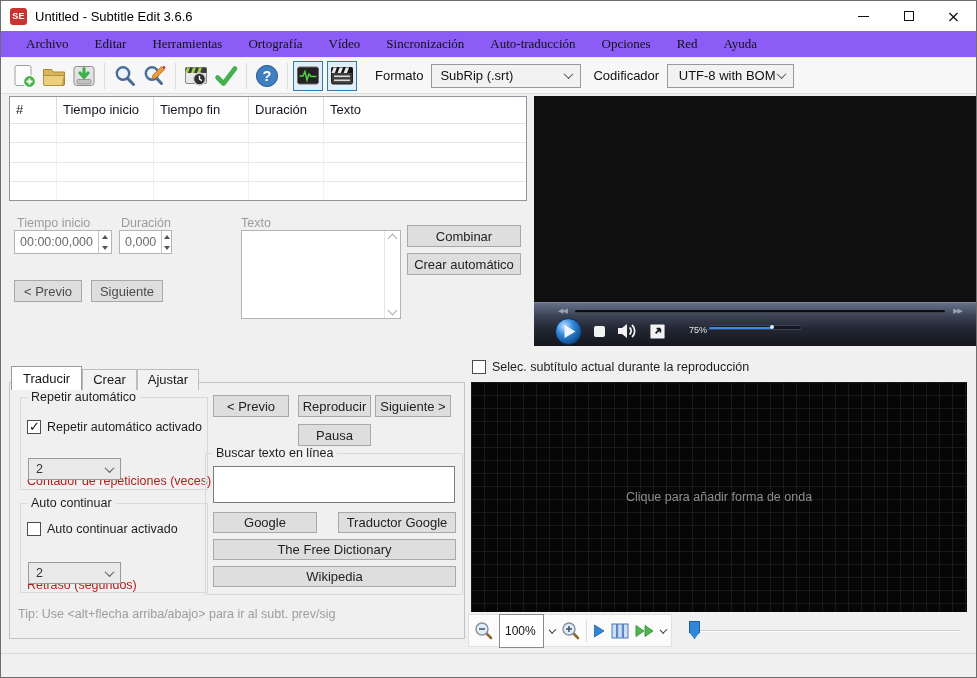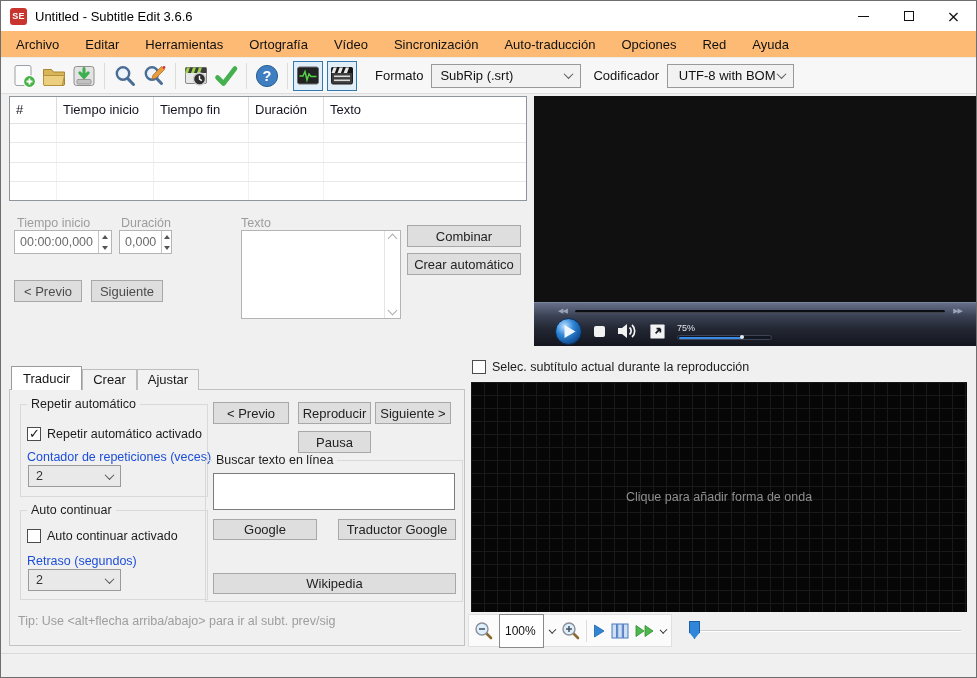--- a/index.html
+++ b/index.html
@@ -15,22 +15,22 @@
               color:#fff; font-size:9px; font-weight:bold; display:flex; align-items:center;
               justify-content:center; letter-spacing:.3px; }
   .title-text { margin-left:8px; font-size:13px; color:#000; }
   .win-controls { margin-left:auto; display:flex; height:100%; }
   .wc { width:45px; height:100%; display:flex; align-items:center; justify-content:center; }
   .wc-min i { display:block; width:11px; border-top:1px solid #111; }
   .wc-max i { display:block; width:10px; height:10px; border:1px solid #111; }
   .wc-close { font-size:16px; color:#111; font-family:"DejaVu Sans",sans-serif; }
 
   
-  .menubar { position:absolute; left:0; top:30px; width:100%; height:26px; background:#fdba74;
-             display:flex; align-items:center; padding-left:2px; }
+  .menubar { position:absolute; left:0; top:30px; width:100%; height:26px; background:#8b5cf6;
+             display:flex; align-items:center; padding-left:12px;font-family:Liberation Serif, serif; }
   .menu-item { padding:4px 13px; font-size:13px; color:#111; }
 
   
   .toolbar { position:absolute; left:0; top:56px; width:100%; height:37px; background:#f7f7f7;
              border-top:1px solid #ececec; border-bottom:1px solid #dedede;
              display:flex; align-items:center; padding-left:8px; }
   .tbtn { width:30px; height:30px; display:flex; align-items:center; justify-content:center; }
   .tsep { width:1px; height:26px; background:#dcdcdc; margin:0 5px; }
   .toggle-on { border:1px solid #3279b0; background:#e2eef8; width:30px; height:30px;
                display:flex; align-items:center; justify-content:center; margin-right:4px; }
@@ -81,45 +81,45 @@
   
   .videoarea { position:absolute; left:533px; top:2px; width:442px; height:250px; background:#101010;
                display:flex; flex-direction:column; justify-content:flex-end; }
   .vctrl { height:44px; background:linear-gradient(180deg,#66708a 0%,#3b4254 30%,#232733 60%,#13161e 100%);
            border-top:1px solid #7d869c; display:flex; flex-direction:column; }
   .seekrow { height:13px; display:flex; align-items:center; padding:3px 14px 0 24px; gap:8px; }
   .seek-arrows { font-size:7px; color:#9aa3b8; letter-spacing:-1px; font-family:"DejaVu Sans",sans-serif; }
   .seektrack { flex:1; height:3px; background:#0c0e14; border-bottom:1px solid rgba(255,255,255,.22);
                border-radius:2px; }
   .btnrow { flex:1; display:flex; align-items:center; padding-left:20px; gap:11px; }
-  .vol { display:flex; flex-direction:column; margin-left:0; }
+  .vol { display:flex; flex-direction:row; margin-left:12px; }
   .vol-label { font-size:9px; color:#e3e7ef; margin-bottom:2px; }
   .voltrack { width:95px; height:5px; background:#121722; border:1px solid #3c4354; border-radius:3px;
               position:relative; }
   .volfill { position:absolute; left:1px; top:1px; height:2px; width:62px; background:#3a8ce8; border-radius:2px; }
   .voldot { position:absolute; left:62px; top:-1px; width:4px; height:4px; background:#e8edf5; border-radius:50%; }
 
   
   .tabs { position:absolute; left:10px; top:272px; display:flex; align-items:flex-end; height:24px; z-index:3; }
   .tab { font-size:13px; color:#161616; }
   .tab.active { background:#fff; border:1px solid #9b9b9b; border-bottom:none; height:24px;
                 padding:4px 11px 0; }
   .tab.idle { background:#f2f2f2; border:1px solid #bdbdbd; border-bottom:none; height:21px;
               padding:2px 10px 0; }
-  .tabpanel { position:absolute; left:8px; top:295px; width:456px; height:257px;
+  .tabpanel { position:absolute; left:8px; top:288px; width:456px; height:257px;
               border:1px solid #c3c3c3; background:#f0f0f0; z-index:2; }
   .group { position:absolute; border:1px solid #d9d9d9; }
   .group-label { position:absolute; top:-8px; left:6px; background:#f0f0f0; padding:0 4px;
                  font-size:12.5px; color:#1c1c1c; white-space:nowrap; }
   .cbrow { position:absolute; display:flex; align-items:center; gap:6px; white-space:nowrap; }
   .cb { width:14px; height:14px; background:#fff; border:1px solid #4c4c4c; position:relative; flex:none; }
   .cb.checked::after { content:"✓"; position:absolute; left:1px; top:-2px; font-size:13px; color:#111;
                        font-family:"DejaVu Sans",sans-serif; }
   .cb-label { font-size:12.5px; color:#1c1c1c; }
-  .glabel { position:absolute; font-size:12.5px; color:#1d4ed8; white-space:nowrap; }
+  .glabel { position:absolute; font-size:12.5px; color:#b91c1c; white-space:nowrap;margin-top:31px; }
   .dd { position:absolute; width:93px; height:22px; background:#e9e9e9; border:1px solid #9a9a9a;
         display:flex; align-items:center; padding:0 7px; font-size:12.5px; color:#333; }
   .dd .flex { flex:1; }
   .tip { position:absolute; font-size:12.5px; color:#9d9d9d; white-space:nowrap; }
   .searchinput { position:absolute; background:#fff; border:1px solid #7c7c7c; }
 
   
   .wf-check { position:absolute; left:471px; top:266px; }
   .waveform { position:absolute; left:470px; top:288px; width:496px; height:230px; background:#060606;
               background-image:linear-gradient(#191919 1px, transparent 1px),
@@ -431,20 +431,21 @@
       <div class="btn" style="position:absolute; left:203px; top:12px; width:76px; height:22px;">&lt; Previo</div>
       <div class="btn" style="position:absolute; left:288px; top:12px; width:73px; height:22px;">Reproducir</div>
       <div class="btn" style="position:absolute; left:365px; top:12px; width:76px; height:22px;">Siguiente &gt;</div>
       <div class="btn" style="position:absolute; left:288px; top:41px; width:73px; height:22px;">Pausa</div>
 
       <div class="group" style="left:195px; top:70px; width:258px; height:142px;">
         <span class="group-label">Buscar texto en línea</span>
         <div class="searchinput" style="left:7px; top:12px; width:242px; height:37px;"></div>
         <div class="btn" style="position:absolute; left:7px; top:58px; width:104px; height:21px;">Google</div>
         <div class="btn" style="position:absolute; left:132px; top:58px; width:118px; height:21px;">Traductor Google</div>
+        <div class="btn" style="position:absolute; left:7px; top:85px; width:243px; height:21px;">The Free Dictionary</div>
         <div class="btn" style="position:absolute; left:7px; top:112px; width:243px; height:21px;">Wikipedia</div>
       </div>
     </div>
 
     <div class="cbrow wf-check">
       <span class="cb"></span>
       <span class="cb-label">Selec. subtítulo actual durante la reproducción</span>
     </div>
 
     <div class="waveform">

